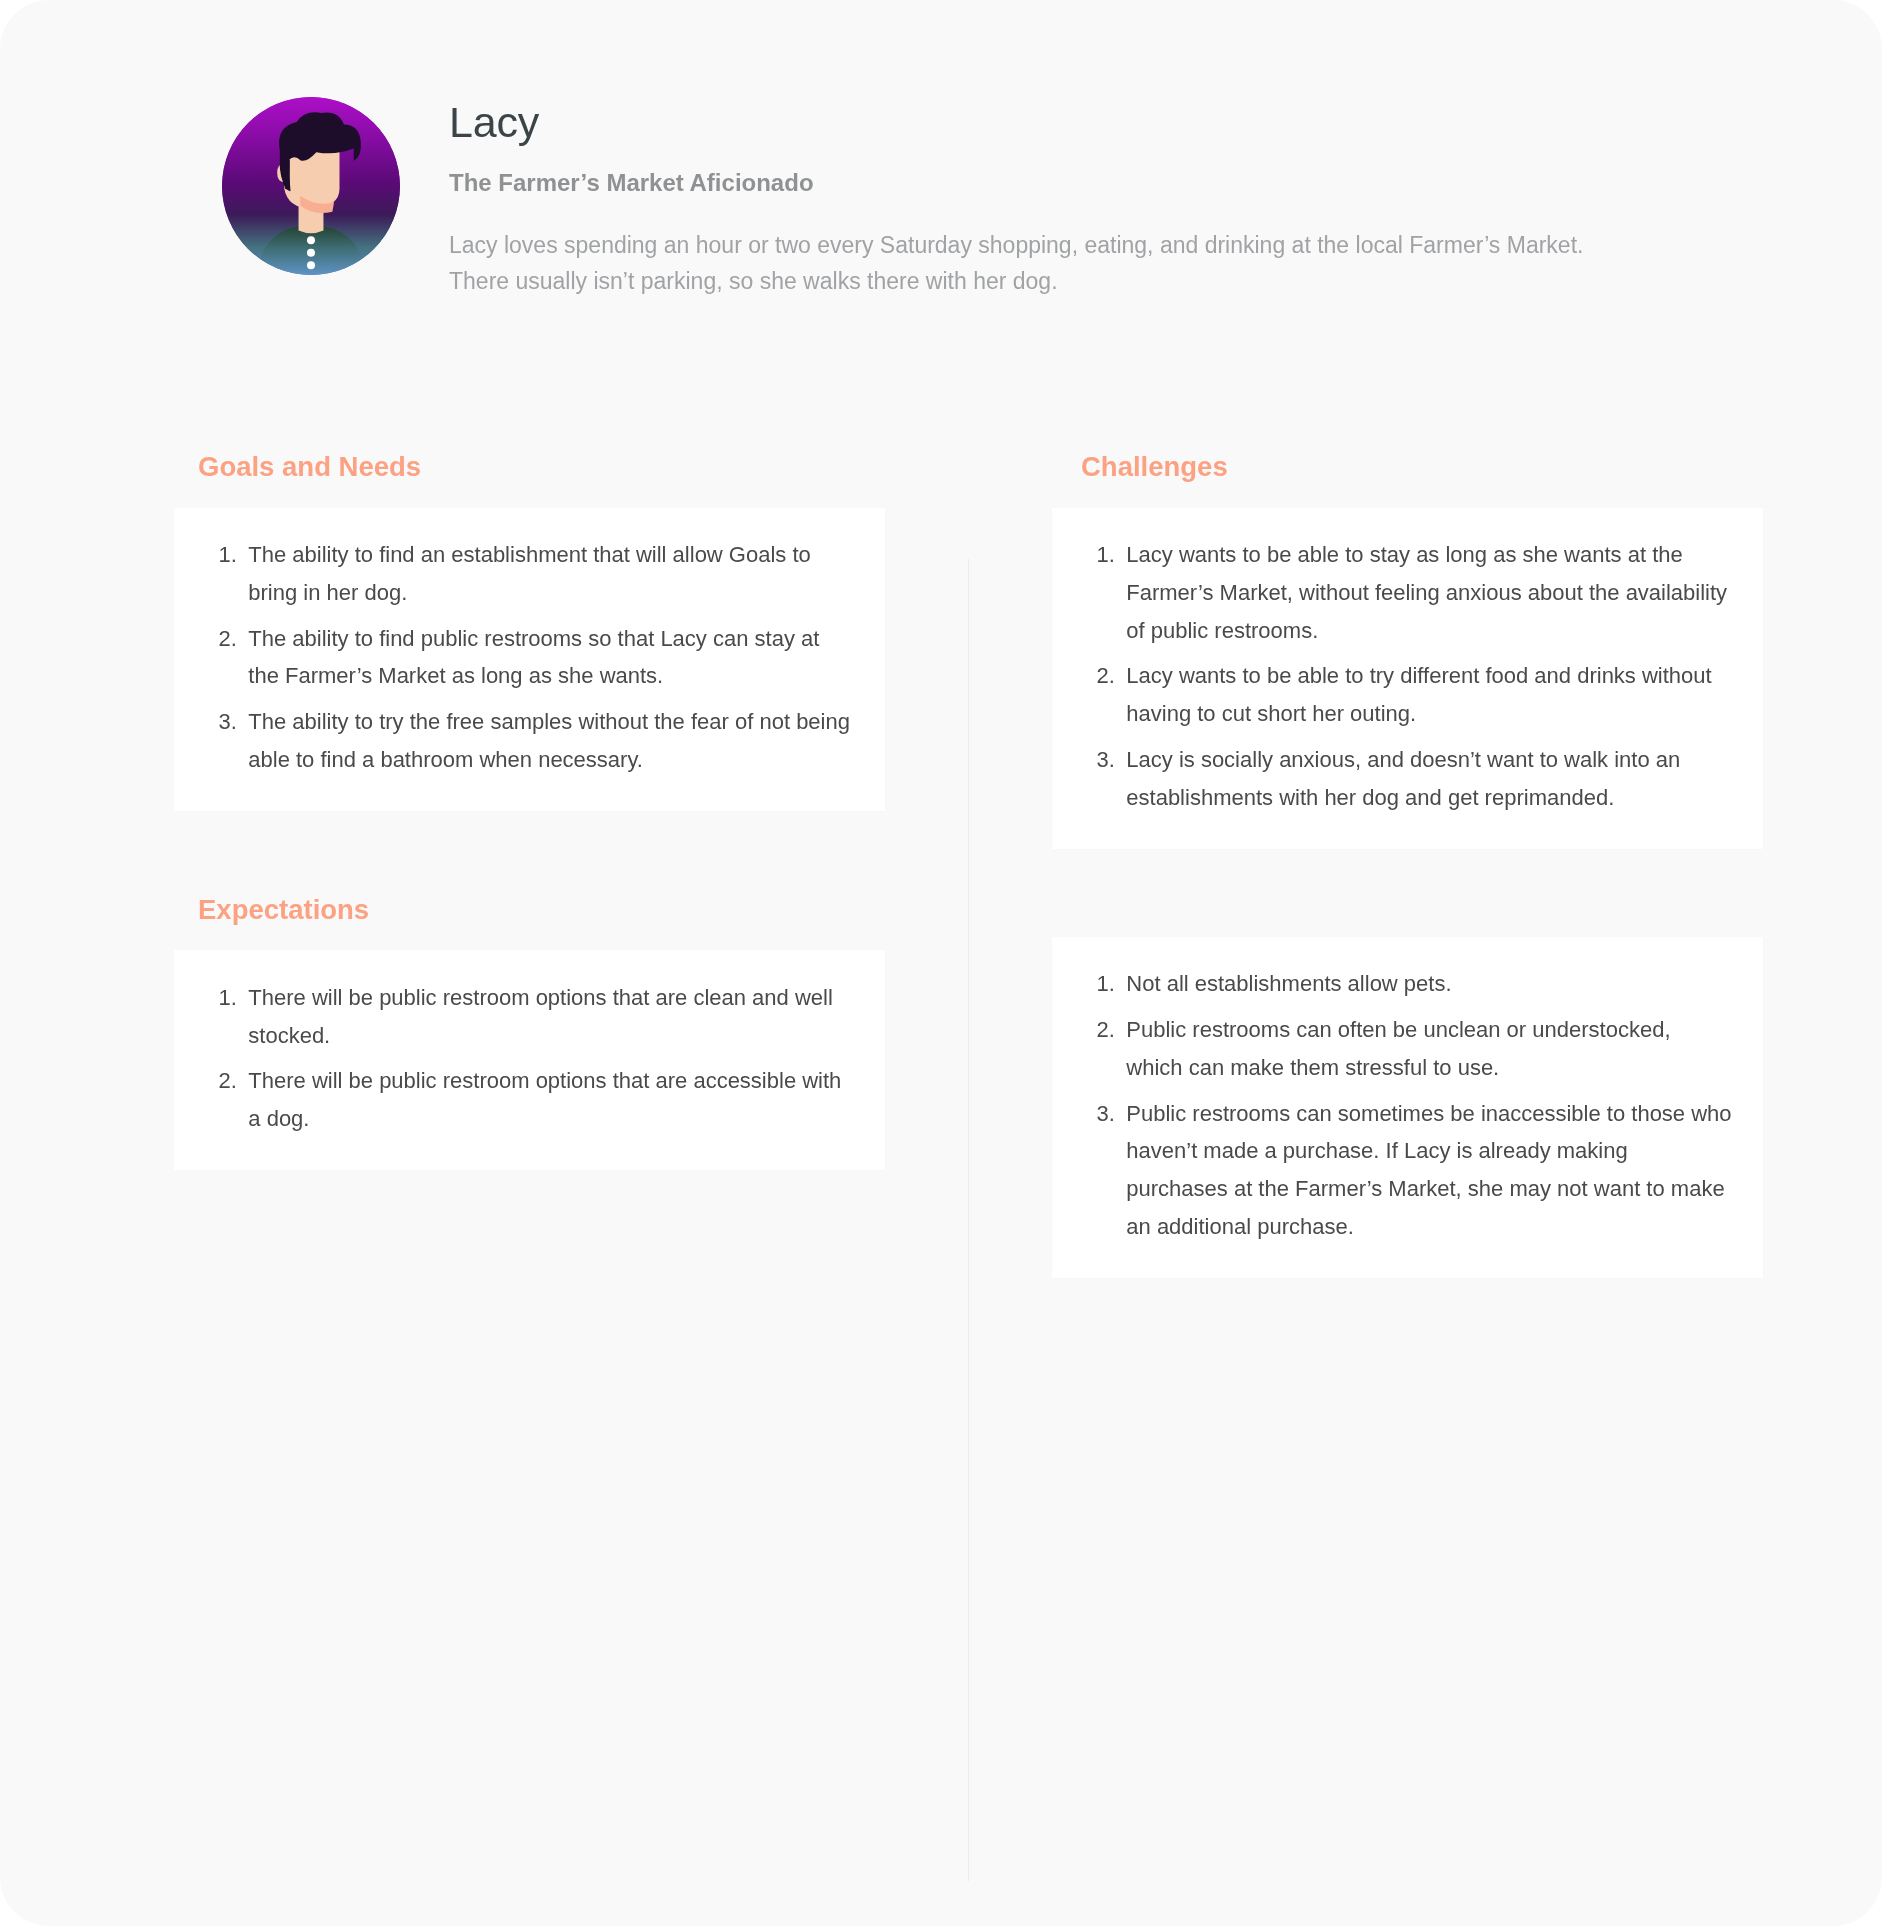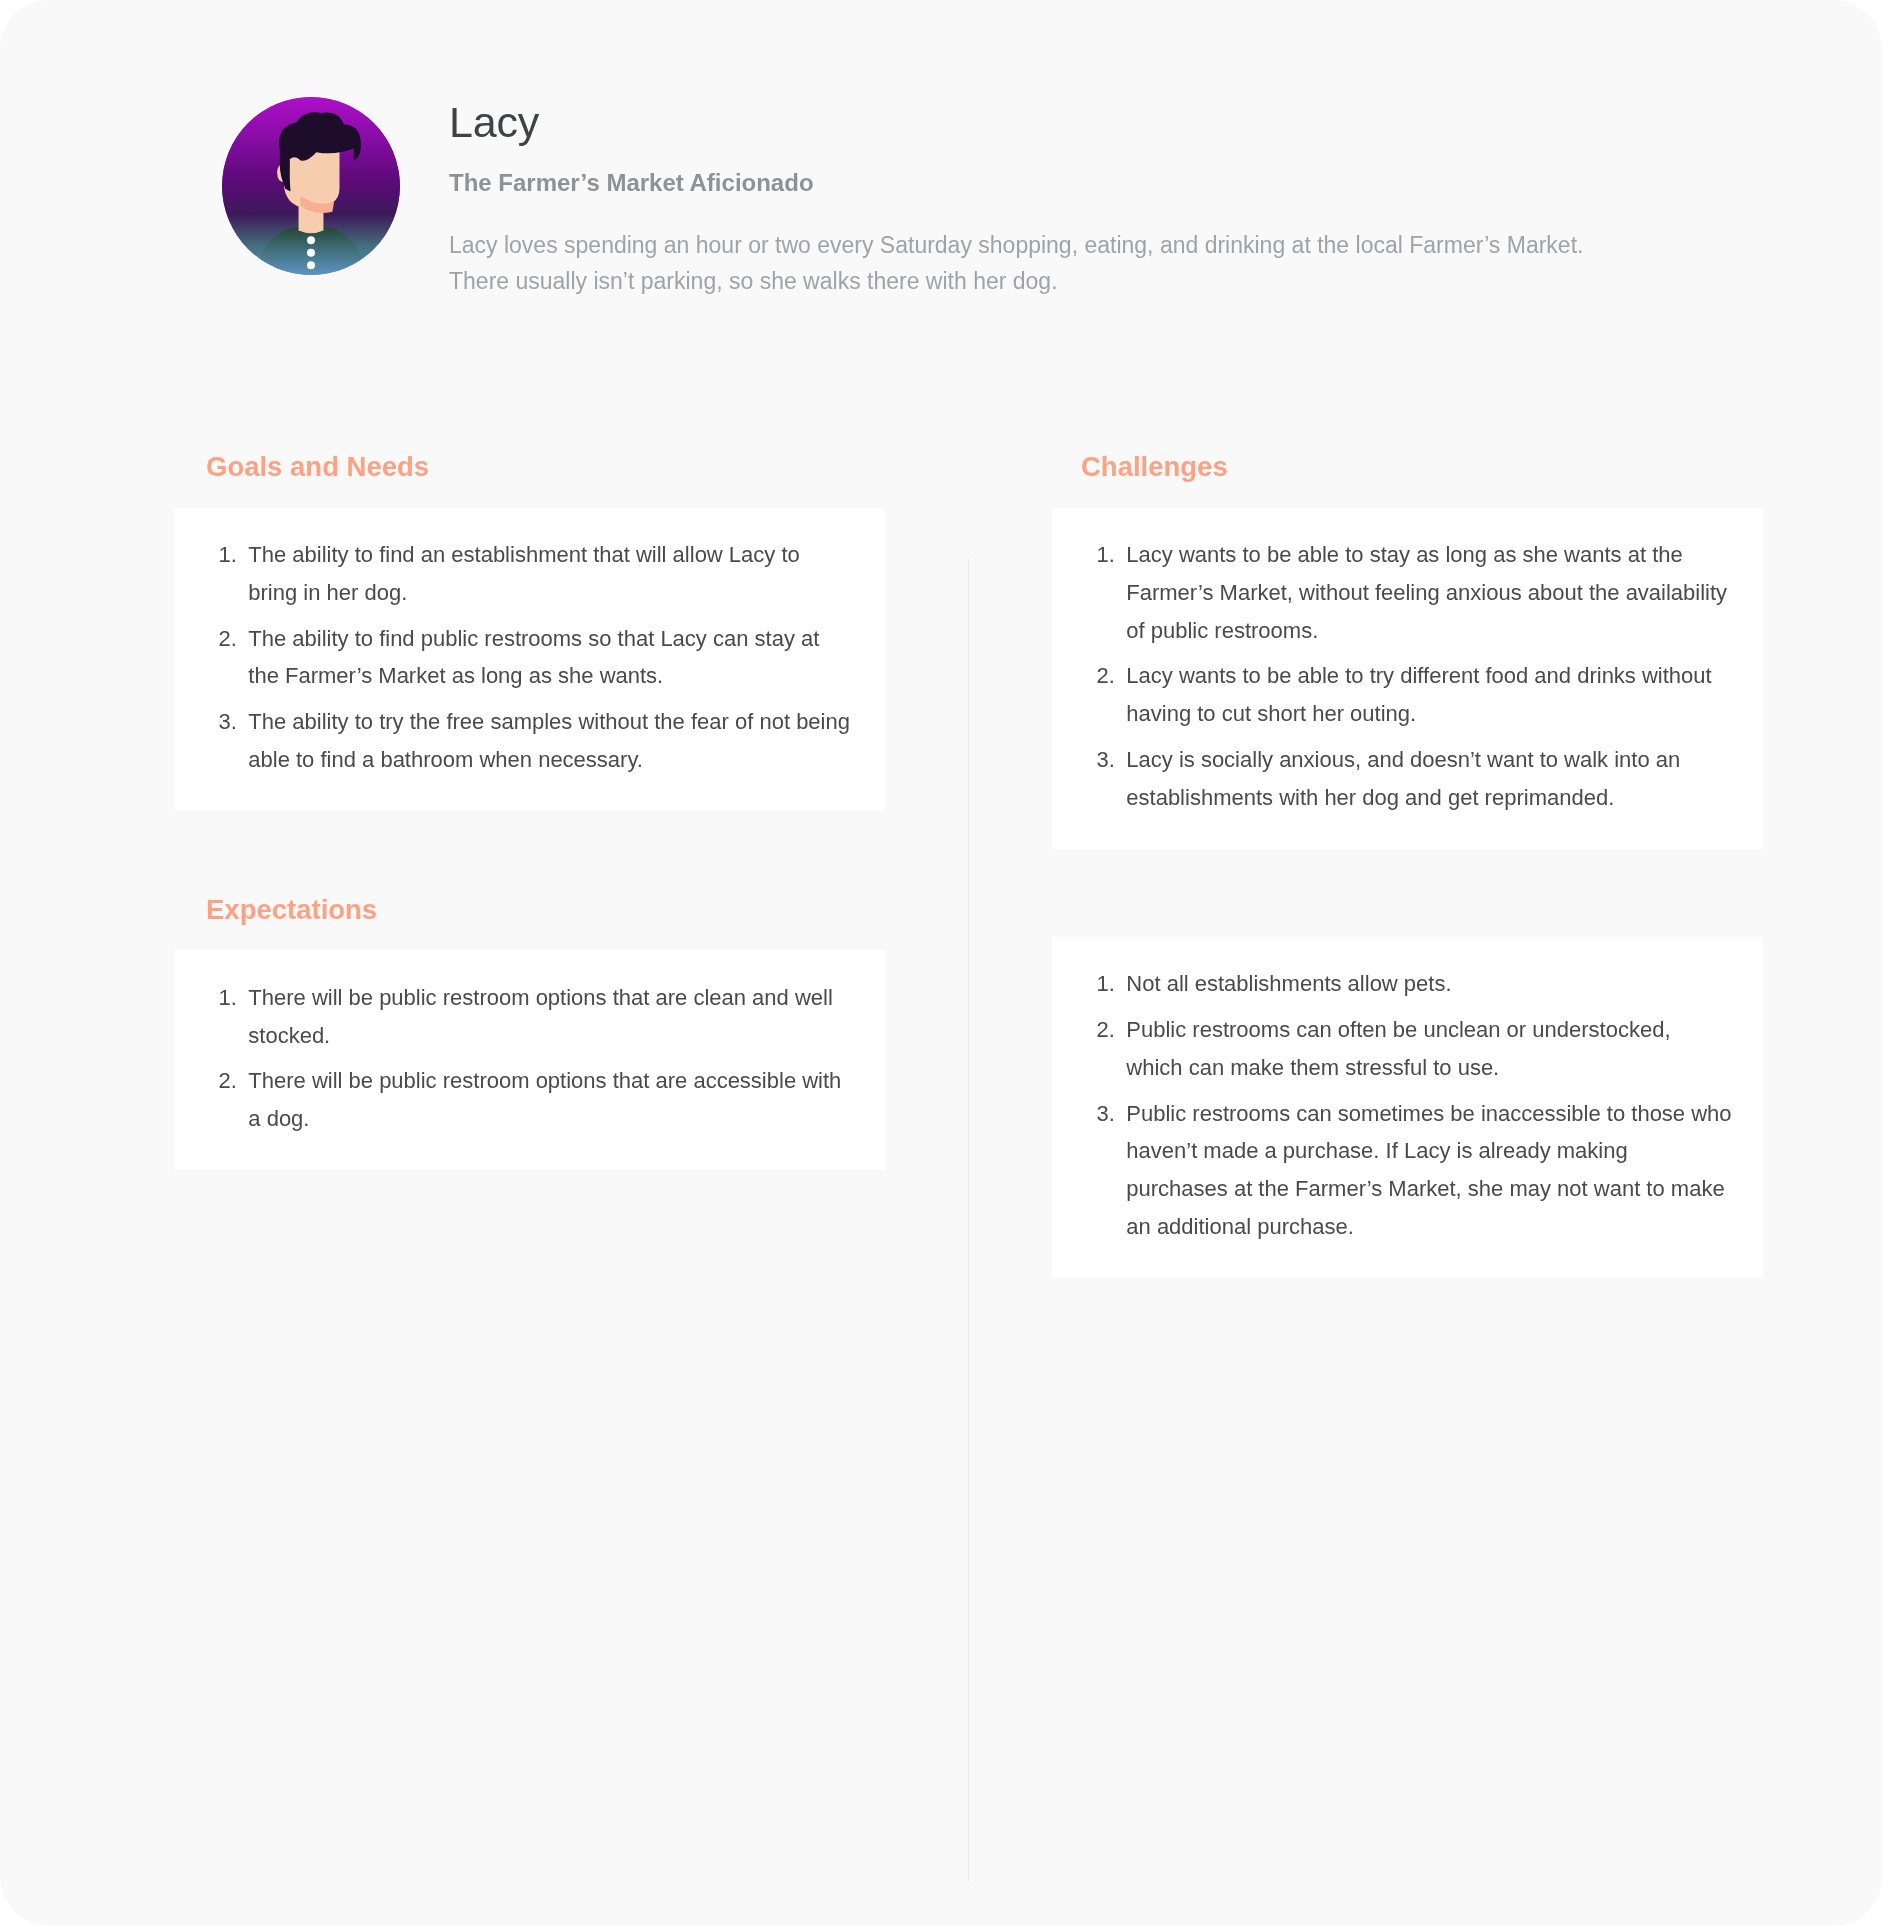--- a/index.html
+++ b/index.html
@@ -97,21 +97,21 @@
   }
 
   .section-title {
     font-size: 27.5px;
     font-weight: 700;
     color: #fca283;
     line-height: 1;
     margin: 0 0 27px 0;
     letter-spacing: 0px;
   }
-  .section-title.indent-l { margin-left: 32px; }
+  .section-title.indent-l { margin-left: 24px; }
   .section-title.indent-r { margin-left: 29px; }
 
   .card {
     background: #ffffff;
     box-sizing: border-box;
     padding: 28.4px 31px 32px 31px;
     box-shadow: 0 0.9px 2.7px rgba(0,0,0,0.025);
   }
 
   .card ol {
@@ -190,21 +190,21 @@
     </div>
   </div>
 
   <div class="divider"></div>
 
   <div class="col-left">
 
     <h2 class="section-title indent-l">Goals and Needs</h2>
     <div class="card">
       <ol>
-        <li>The ability to find an establishment that will allow Lacy to bring in her dog.</li>
+        <li>The ability to find an establishment that will allow Goals to bring in her dog.</li>
         <li>The ability to find public restrooms so that Lacy can stay at the Farmer’s Market as long as she wants.</li>
         <li>The ability to try the free samples without the fear of not being able to find a bathroom when necessary.</li>
       </ol>
     </div>
 
     <div class="spacer-goals-to-expect"></div>
 
     <h2 class="section-title indent-l">Expectations</h2>
     <div class="card">
       <ol>

